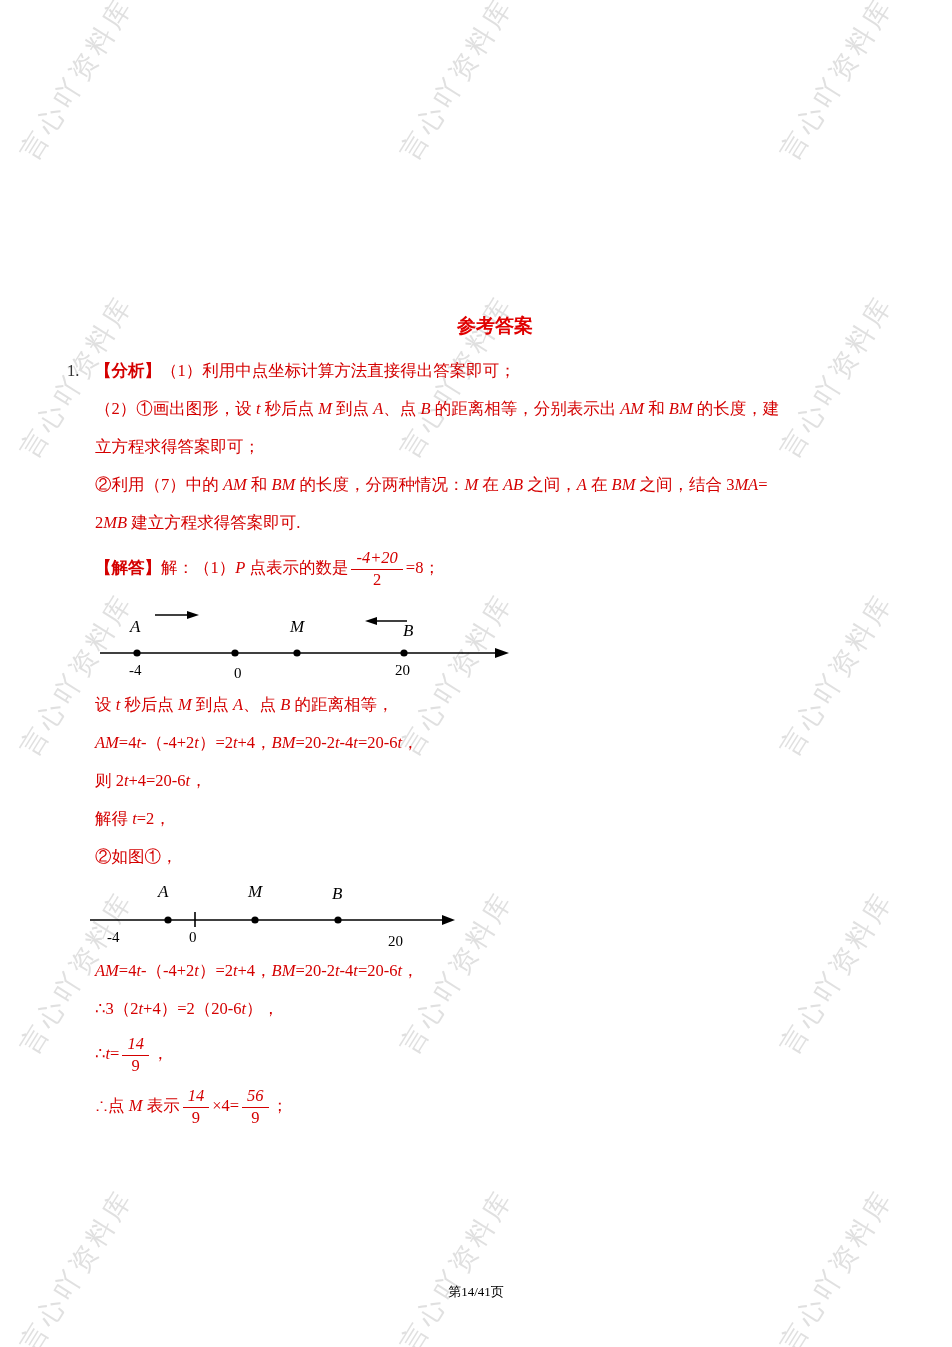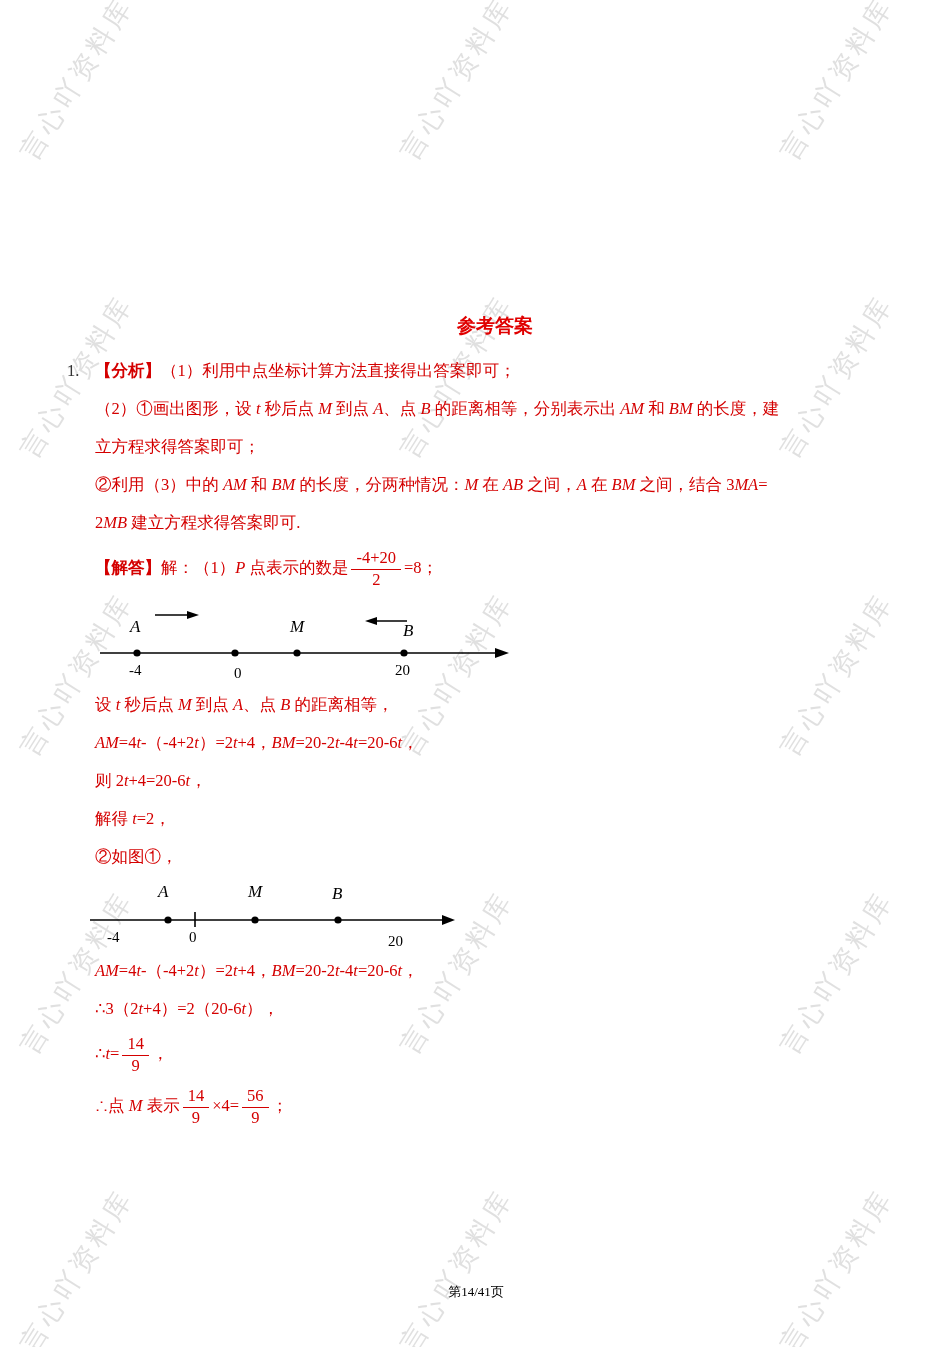--- a/index.html
+++ b/index.html
@@ -28,21 +28,21 @@
     text-align:center; font-weight:bold; font-size:19px; color:#e00000;
     line-height:24px; margin-top:6px; margin-bottom:14px;
   }
   .line { position:relative; line-height:38px; white-space:nowrap; }
   .frac-line { line-height:52px; }
   .var { font-style:italic; }
   .bold { font-weight:bold; }
   .qnum { position:absolute; left:-28px; color:#333333; }
 
   .frac { display:inline-block; vertical-align:middle; text-align:center; margin:0 3px; line-height:normal; }
-  .frac .num { display:block; padding:0 5px 1px; border-bottom:1.4px solid currentColor; line-height:1.15; }
+  .frac .num { display:block; padding:0 5px 1px; border-bottom:1.4px solid currentColor; line-height:1.15;font-style:italic; }
   .frac .den { display:block; padding:1px 5px 0; line-height:1.15; }
 
   .diagram { position:relative; }
   .diagram svg { display:block; margin-left:-10px; }
   .axis-stroke { stroke:#000; stroke-width:1.6; fill:none; }
   .arrow-stroke { stroke:#000; stroke-width:1.5; fill:none; }
   .solid { fill:#000; stroke:none; }
   .pt { font-family:"Liberation Serif","DejaVu Serif",serif; font-style:italic; font-size:17px; fill:#000; }
   .tick { font-family:"Liberation Serif","DejaVu Serif",serif; font-size:15px; fill:#000; }
 
@@ -74,21 +74,21 @@
     </div>
 
   <div class="content">
     <div class="title">参考答案</div>
 
     <div class="line">
       <span class="qnum">1.</span><span class="bold">【分析】</span><span><span>（1）利用中点坐标计算方法直接得出答案即可；</span></span>
     </div>
     <div class="line"><span>（2）①画出图形，设 </span><span class="var">t</span><span> 秒后点 </span><span class="var">M</span><span> 到点 </span><span class="var">A</span><span>、点 </span><span class="var">B</span><span> 的距离相等，分别表示出 </span><span class="var">AM</span><span> 和 </span><span class="var">BM</span><span> 的长度，建</span></div>
     <div class="line"><span>立方程求得答案即可；</span></div>
-    <div class="line"><span>②利用（3）中的 </span><span class="var">AM</span><span> 和 </span><span class="var">BM</span><span> 的长度，分两种情况：</span><span class="var">M</span><span> 在 </span><span class="var">AB</span><span> 之间，</span><span class="var">A</span><span> 在 </span><span class="var">BM</span><span> 之间，结合 3</span><span class="var">MA</span><span>=</span></div>
+    <div class="line"><span>②利用（7）中的 </span><span class="var">AM</span><span> 和 </span><span class="var">BM</span><span> 的长度，分两种情况：</span><span class="var">M</span><span> 在 </span><span class="var">AB</span><span> 之间，</span><span class="var">A</span><span> 在 </span><span class="var">BM</span><span> 之间，结合 3</span><span class="var">MA</span><span>=</span></div>
     <div class="line"><span>2</span><span class="var">MB</span><span> 建立方程求得答案即可.</span></div>
 
     <div class="line frac-line">
       <span class="bold">【解答】</span><span><span>解：（1）</span><span class="var">P</span><span> 点表示的数是</span></span><span class="frac"><span class="num">-4+20</span><span class="den">2</span></span><span><span>=8；</span></span>
     </div>
 
 
     <div class="diagram">
       <svg width="440" height="92" viewBox="0 0 440 92">
         <line class="axis-stroke" x1="15" y1="59" x2="414" y2="59"></line>

